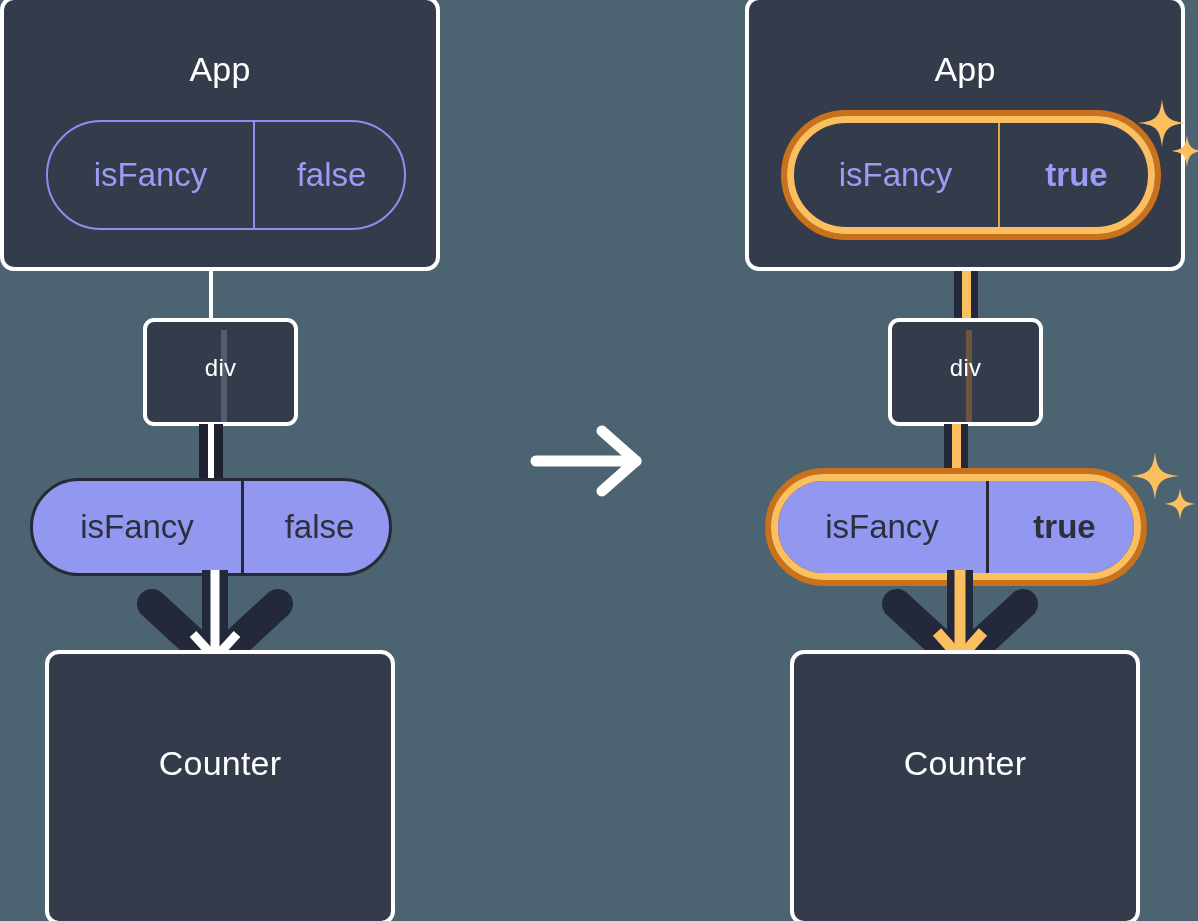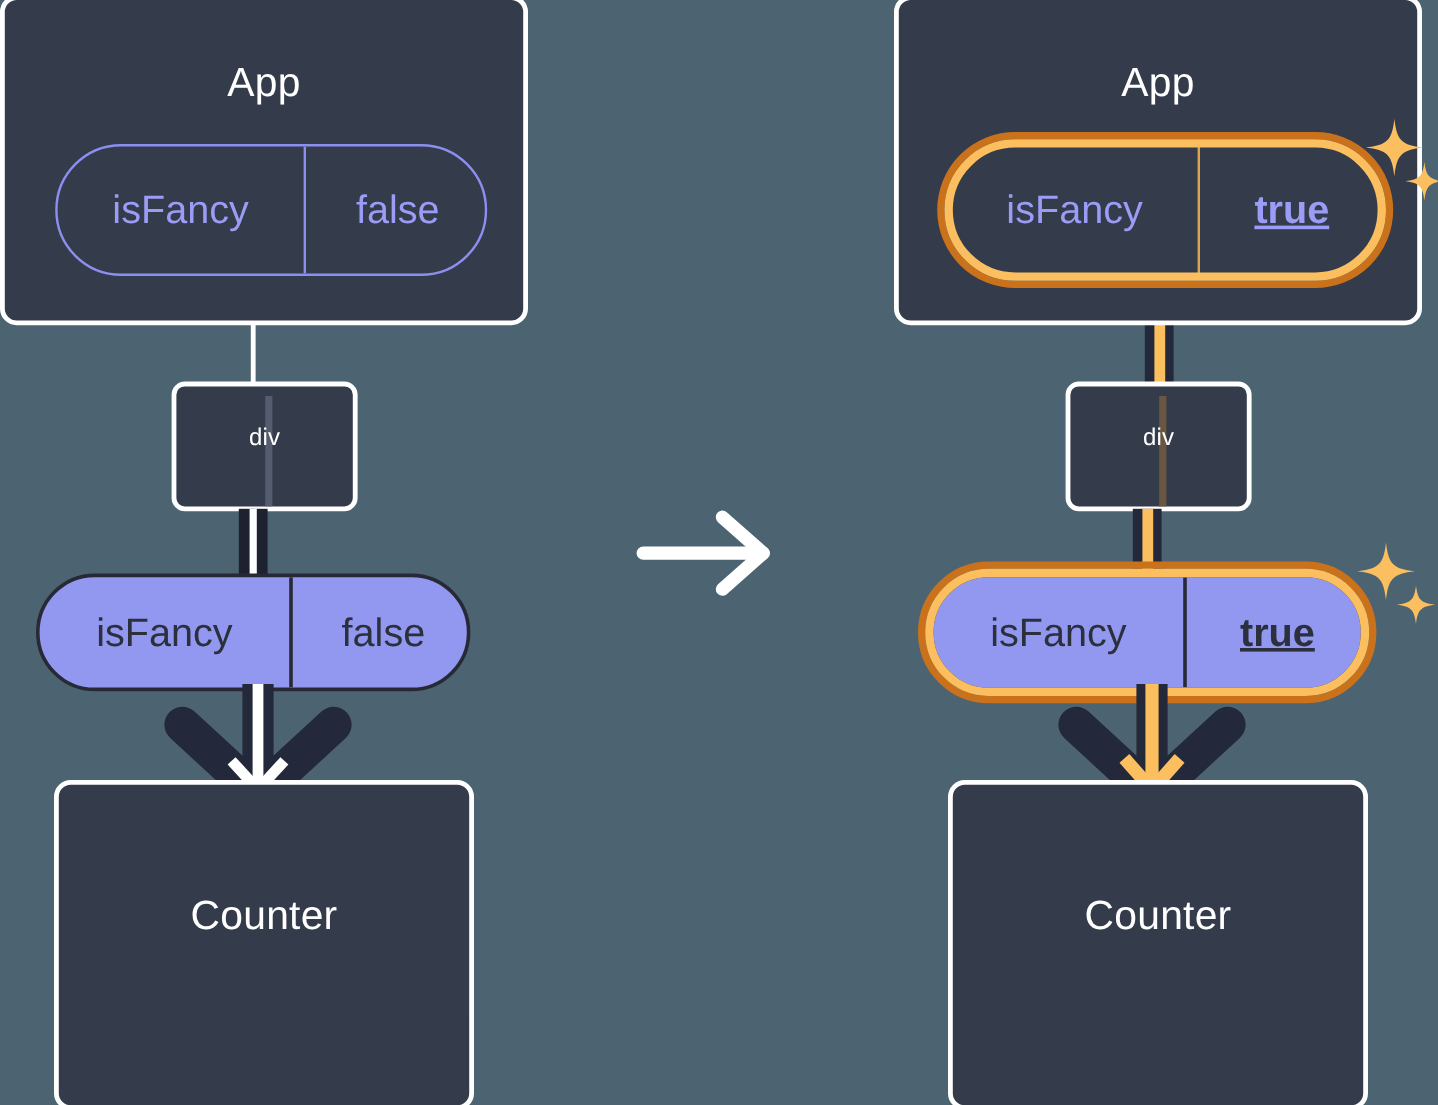--- a/index.html
+++ b/index.html
@@ -34,21 +34,21 @@
 
   
   .card-app{left:10px;top:-4px;width:440px;height:275px;}
   .card-app .card-title{top:50px;}
 
   
   .card-div{
     left:153px;top:318px;width:155px;height:108px;
     border-radius:11px;border-width:4px;
   }
-  .card-div .card-title{top:32px;font-size:20px;}
+  .card-div .card-title{top:32px;font-size:24px;}
 
   
   .card-counter{left:55px;top:650px;width:350px;height:275px;}
   .card-counter .card-title{top:90px;}
 
   
   .pill{
     position:absolute;
     display:flex;align-items:stretch;
     box-sizing:border-box;
@@ -82,21 +82,21 @@
   
   .app-pill{left:42px;top:120px;width:360px;height:110px;}
   .app-pill .cell.k{width:205px;font-size:33px;}
   .app-pill .cell.v{width:155px;font-size:33px;}
 
   
   .state-pill{left:40px;top:478px;width:362px;height:98px;}
   .state-pill .cell.k{width:208px;font-size:33px;}
   .state-pill .cell.v{width:154px;font-size:33px;}
 
-  .bold{font-weight:bold;text-decoration:underline;}
+  .bold{font-weight:bold;}
 
   
   .ring{
     position:absolute;
     border-radius:999px;
     box-sizing:border-box;
     pointer-events:none;
   }
   .ring-outer{
     border:6px solid #c9721b;

